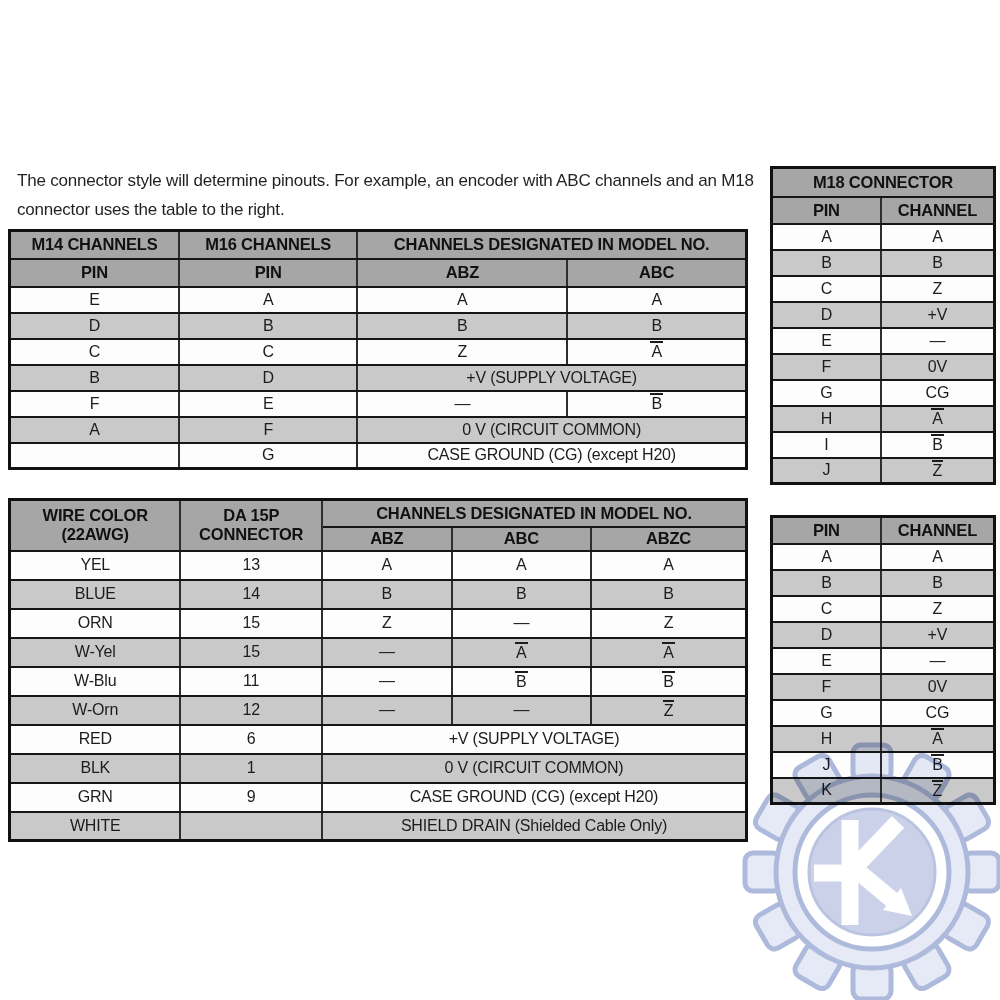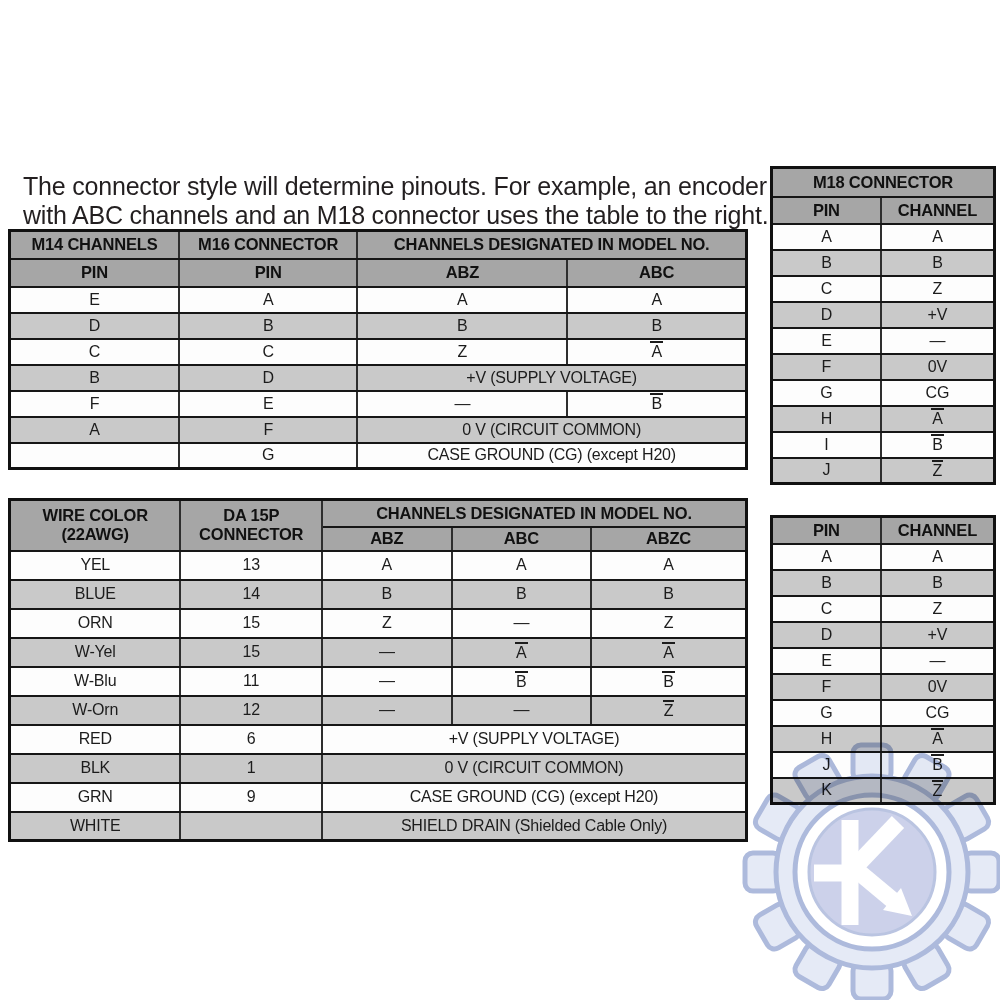--- a/index.html
+++ b/index.html
@@ -1,19 +1,19 @@
 <!DOCTYPE html>
 <html><head>
 <meta charset="utf-8">
 <style>
   html,body{margin:0;padding:0;background:#ffffff;}
   .page{position:relative;width:1000px;height:1000px;background:#ffffff;overflow:hidden;
         font-family:"Liberation Sans", sans-serif;color:#1f1f1f;}
-  .intro{position:absolute;left:5px;top:154px;width:770px;margin:18px;
-         font-size:25px;line-height:29px;letter-spacing:-0.2px;color:#231f20;}
+  .intro{position:absolute;left:5px;top:154px;width:770px;margin:12px;
+         font-size:17px;line-height:29px;letter-spacing:-0.2px;color:#231f20;}
   table.tbl{position:absolute;border-collapse:collapse;table-layout:fixed;
             border:3px solid #111111;background:#fdfdfd;}
   table.tbl td{border:2px solid #2e2e2e;border-top-color:#161616;border-bottom-color:#161616;
                text-align:center;vertical-align:middle;padding:0;overflow:hidden;
                white-space:nowrap;font-size:16px;letter-spacing:-0.2px;color:#1c1c1c;}
   tr.hd td,tr.hd1 td,tr.hd2 td{background:#a6a6a6;font-weight:bold;font-size:16.5px;color:#111;}
   tr.rw td{background:#fdfdfd;}
   tr.rg td{background:#c9c9c9;}
   .t1{left:8px;top:229px;width:740px;}
   .t1 tr{height:26px}.t1 tr.hd{height:28px}
@@ -37,21 +37,21 @@
   <table class="tbl t1">
     <colgroup>
         <col style="width:23%">
         <col style="width:24.2%">
         <col style="width:28.5%">
         <col style="width:24.3%">
       </colgroup>
     <tbody>
         <tr class="hd">
       <td>M14 CHANNELS</td>
-      <td>M16 CONNECTOR</td>
+      <td>M16 CHANNELS</td>
       <td colspan="2">CHANNELS DESIGNATED IN MODEL NO.</td>
     </tr>
     <tr class="hd">
       <td>PIN</td>
       <td>PIN</td>
       <td>ABZ</td>
       <td>ABC</td>
     </tr>
     <tr class="rw">
       <td>E</td>

